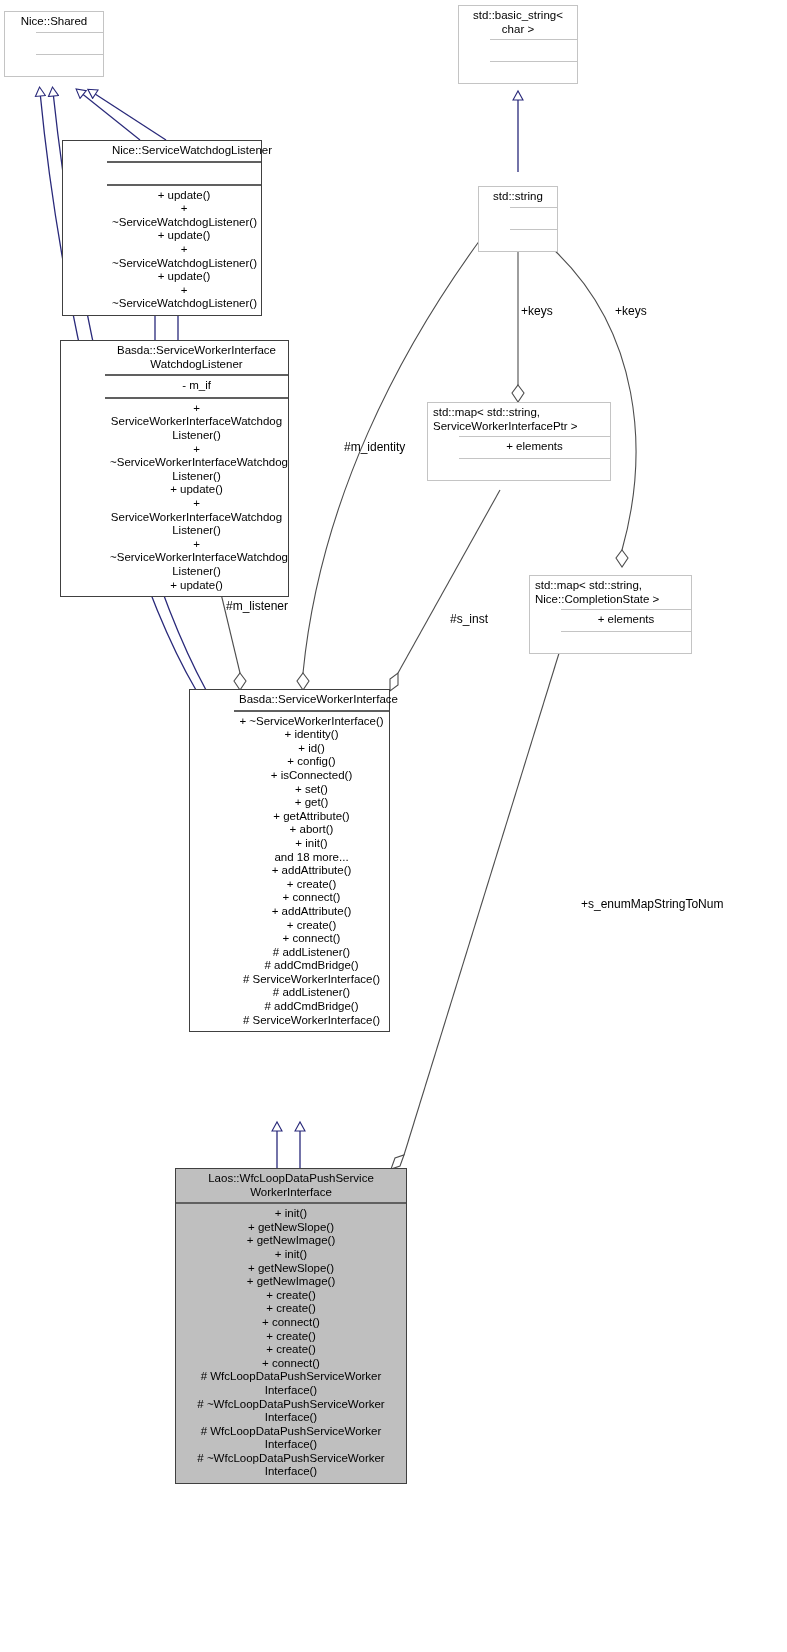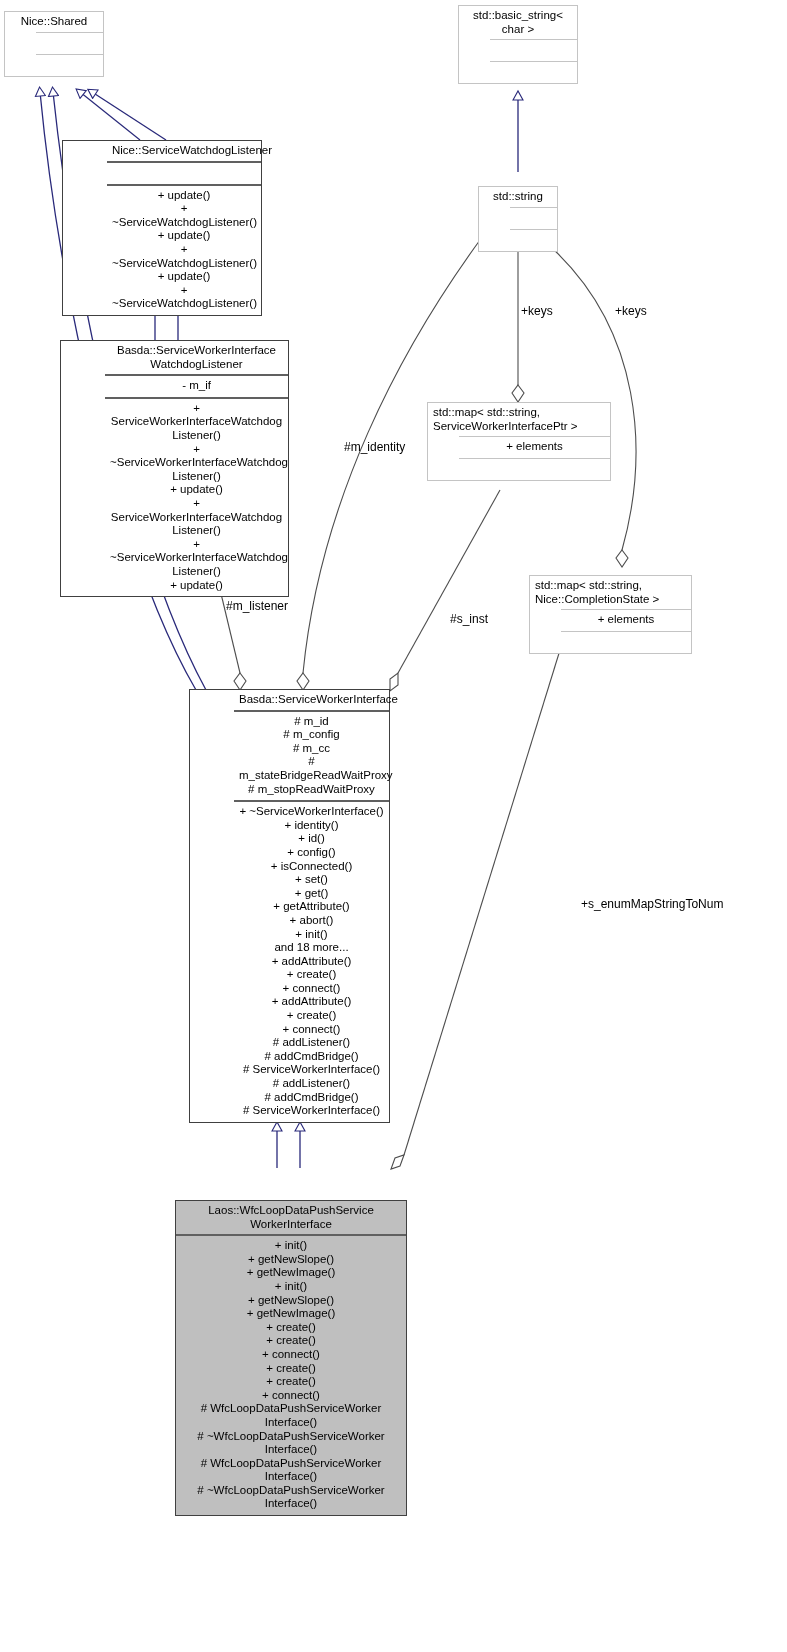--- a/index.html
+++ b/index.html
@@ -187,27 +187,20 @@
     <div class="cls-title" style="text-align:left;">std::map&lt; std::string,
  Nice::CompletionState &gt;</div>
     <div class="cls-attrs sep-thin">
       <div class="cls-line">+ elements</div>
     </div>
     <div class="cls-ops empty sep-thin"></div>
   </div>
 
   <div class="umlbox bold" style="left:189px; top:689px; width:201px;">
     <div class="cls-title">Basda::ServiceWorkerInterface</div>
-    <div class="cls-attrs sep-bold">
-      <div class="cls-line"># m_id</div>
-      <div class="cls-line"># m_config</div>
-      <div class="cls-line"># m_cc</div>
-      <div class="cls-line"># m_stateBridgeReadWaitProxy</div>
-      <div class="cls-line"># m_stopReadWaitProxy</div>
-    </div>
     <div class="cls-ops sep-bold">
       <div class="cls-line">+ ~ServiceWorkerInterface()</div>
       <div class="cls-line">+ identity()</div>
       <div class="cls-line">+ id()</div>
       <div class="cls-line">+ config()</div>
       <div class="cls-line">+ isConnected()</div>
       <div class="cls-line">+ set()</div>
       <div class="cls-line">+ get()</div>
       <div class="cls-line">+ getAttribute()</div>
       <div class="cls-line">+ abort()</div>
@@ -221,21 +214,21 @@
       <div class="cls-line">+ connect()</div>
       <div class="cls-line"># addListener()</div>
       <div class="cls-line"># addCmdBridge()</div>
       <div class="cls-line"># ServiceWorkerInterface()</div>
       <div class="cls-line"># addListener()</div>
       <div class="cls-line"># addCmdBridge()</div>
       <div class="cls-line"># ServiceWorkerInterface()</div>
     </div>
   </div>
 
-  <div class="umlbox filled" style="left:175px; top:1168px; width:232px;margin-top:32px;">
+  <div class="umlbox filled" style="left:175px; top:1168px; width:232px;">
     <div class="cls-title">Laos::WfcLoopDataPushService
 WorkerInterface</div>
     <div class="cls-ops sep-bold">
       <div class="cls-line">+ init()</div>
       <div class="cls-line">+ getNewSlope()</div>
       <div class="cls-line">+ getNewImage()</div>
       <div class="cls-line">+ init()</div>
       <div class="cls-line">+ getNewSlope()</div>
       <div class="cls-line">+ getNewImage()</div>
       <div class="cls-line">+ create()</div>

